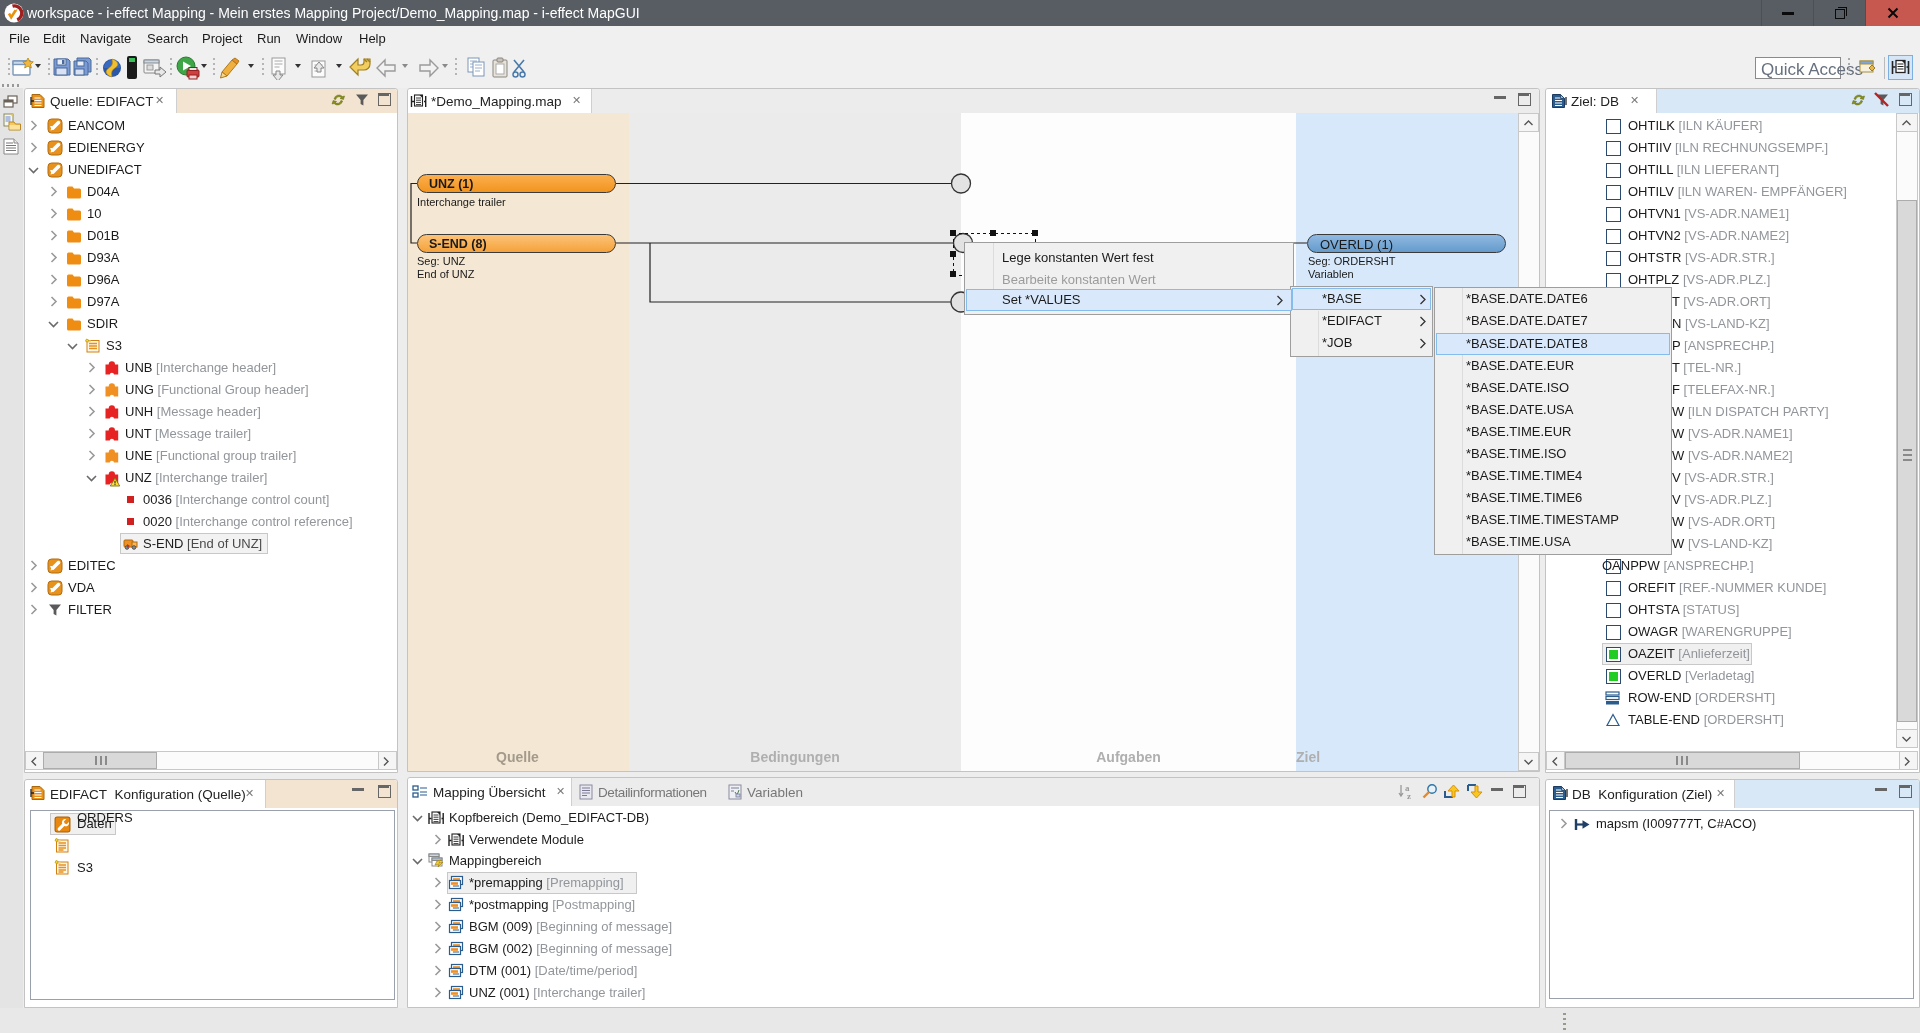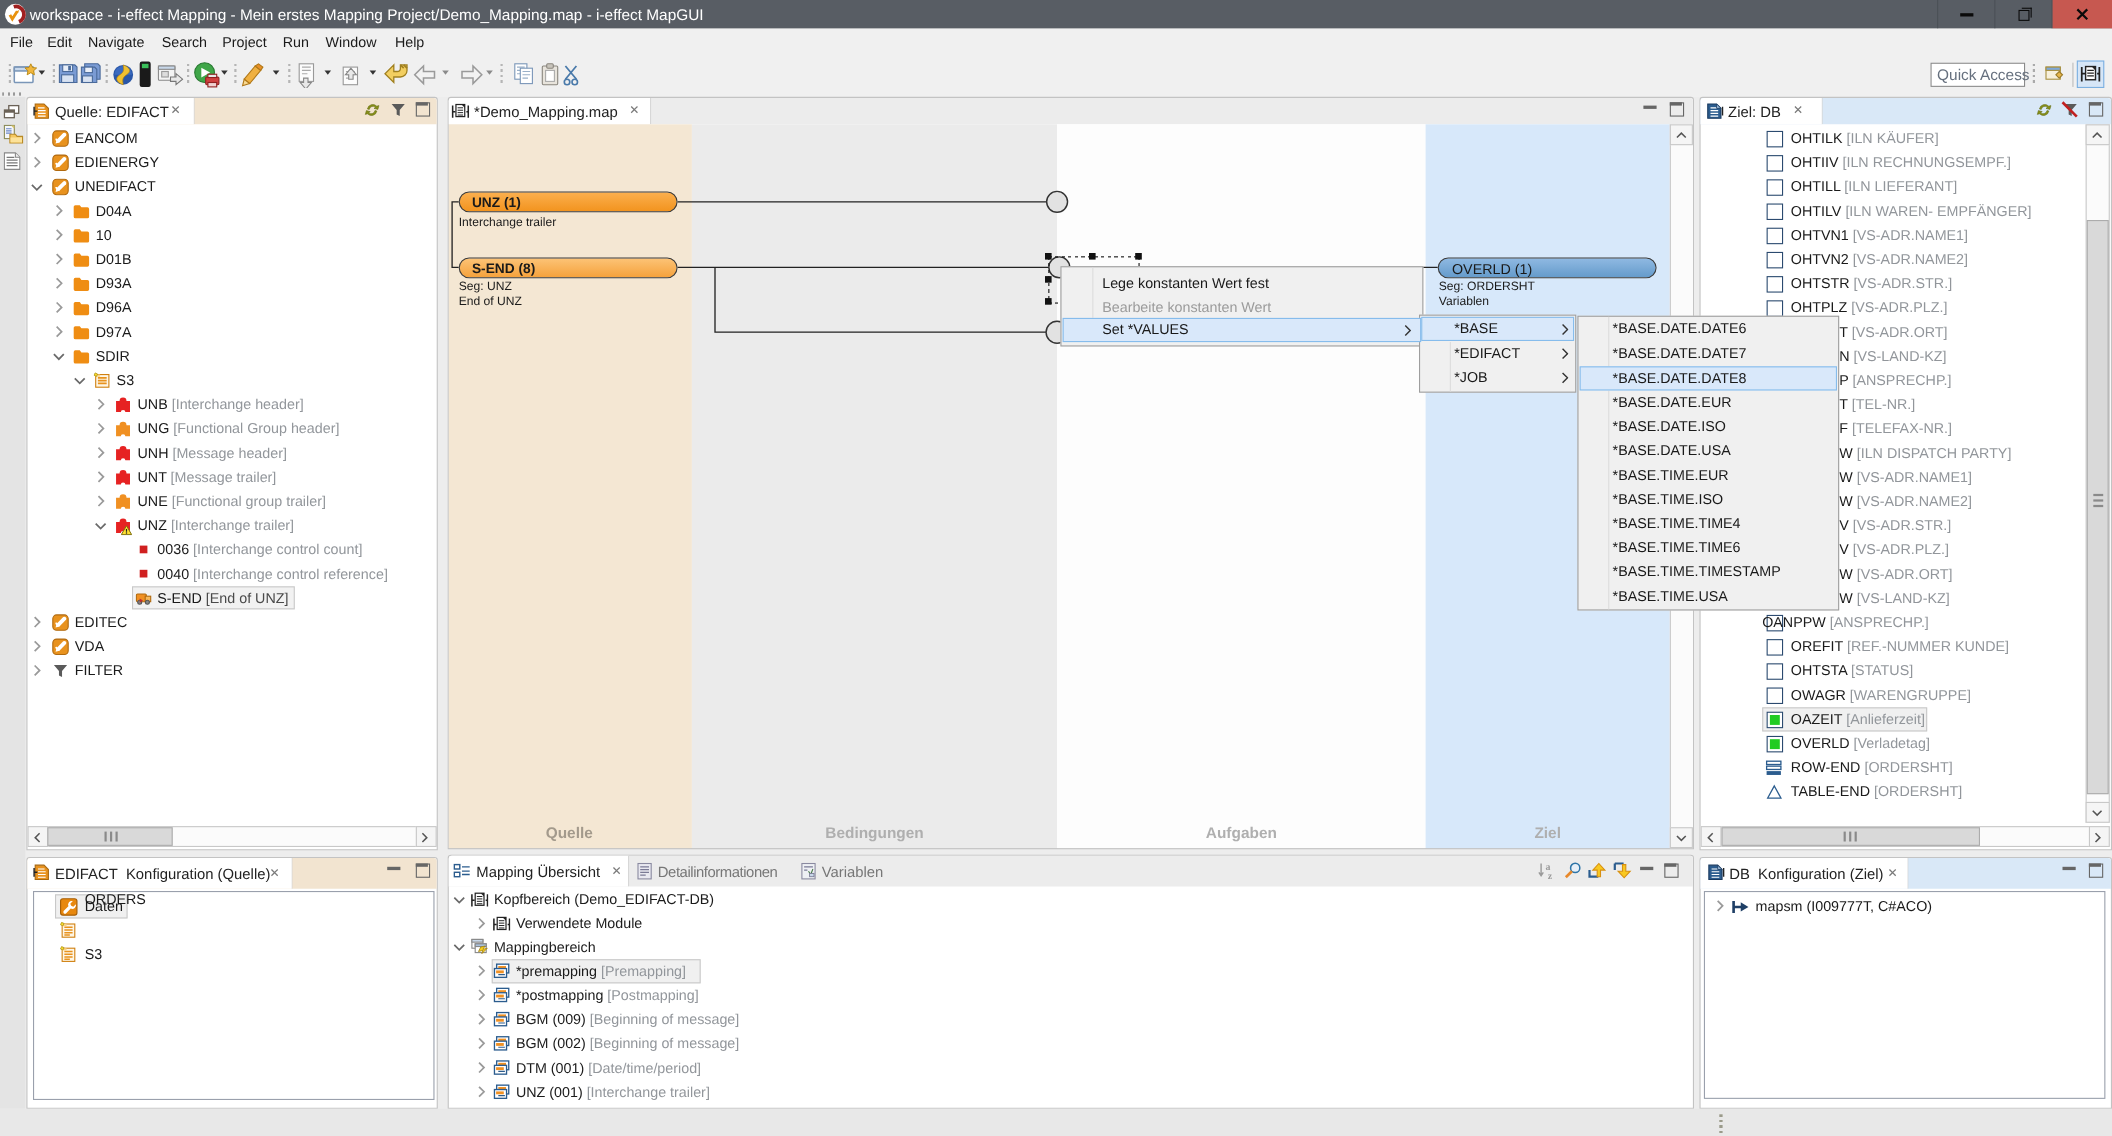--- a/index.html
+++ b/index.html
@@ -134,21 +134,21 @@
  <rect x="7" y="8" width="8" height="10" fill="#fff" stroke="#aaa"></rect>
 </svg>
 <svg class="a" style="left:510px;top:56px" width="24" height="24" viewBox="0 0 24 24">
  <path d="M4 4 l10 12 M14 4 L4 16" stroke="#4a7aaa" stroke-width="1.6"></path>
  <circle cx="5.5" cy="18.5" r="2.5" fill="none" stroke="#4a7aaa" stroke-width="1.5"></circle>
  <circle cx="12.5" cy="18.5" r="2.5" fill="none" stroke="#4a7aaa" stroke-width="1.5"></circle>
 </svg>
 </div>
 
 <div class="a" style="left:1755px;top:57px;width:86px;height:22px;background:#fff;border:1px solid #8a8a8a;box-sizing:border-box"></div>
-<div class="a nw" style="left:1761px;top:60px;font-size:14px;color:#66707E">Quick Access</div>
+<div class="a nw" style="left:1761px;top:60px;font-size:17px;color:#66707E">Quick Access</div>
 <div class="a" style="left:1848px;top:58px;width:2px;height:20px;background:repeating-linear-gradient(#aaa 0 2px,transparent 2px 5px)"></div>
 <svg class="a" style="left:1859px;top:58px" width="20" height="20" viewBox="0 0 20 20">
  <rect x="1" y="3" width="13" height="11" fill="#F7F0DC" stroke="#A89040"></rect>
  <rect x="1" y="3" width="13" height="3" fill="#7FA8D8" stroke="#A89040"></rect>
  <path d="M13 7 l3 3 -3 3 -3 -3z" fill="#E8B64C" stroke="#9a7b2a"></path>
 </svg>
 <div class="a" style="left:1884px;top:57px;width:1px;height:22px;background:#bbb"></div>
 <div class="a" style="left:1888px;top:55px;width:25px;height:25px;background:#D6E6F7;border:1px solid #7CB0E0;box-sizing:border-box"></div>
 <svg class="a" style="left:1891px;top:58px" width="19" height="19" viewBox="0 0 19 19">
  <path d="M1.5 3 v13 M1.5 9 h3 M17.5 3 v13 M17.5 9 h-2" stroke="#222" stroke-width="1.6" fill="none"></path>
@@ -414,21 +414,21 @@
 <svg class="a" style="left:104px;top:470px" width="16" height="16">
       <use href="#s-pzr"></use>
     </svg>
 <svg class="a" style="left:110px;top:477px" width="10" height="10">
       <use href="#s-warn"></use>
     </svg>
 <div class="trow" style="left:125px;top:467px"><span style="color:#1b1b1b">UNZ</span> <span class="g">[Interchange trailer]</span></div>
 <div class="a" style="left:127px;top:496px;width:7px;height:7px;background:#D02020"></div>
 <div class="trow" style="left:143px;top:489px"><span style="color:#1b1b1b">0036</span> <span class="g">[Interchange control count]</span></div>
 <div class="a" style="left:127px;top:518px;width:7px;height:7px;background:#D02020"></div>
-<div class="trow" style="left:143px;top:511px"><span style="color:#1b1b1b">0040</span> <span class="g">[Interchange control reference]</span></div>
+<div class="trow" style="left:143px;top:511px"><span style="color:#1b1b1b">0020</span> <span class="g">[Interchange control reference]</span></div>
 <div class="a" style="left:120px;top:533px;width:148px;height:21px;background:#F2F2F2;border:1px solid #C8C8C8;box-sizing:border-box"></div>
 <svg class="a" style="left:123px;top:536px" width="16" height="16">
       <use href="#s-send"></use>
     </svg>
 <div class="trow" style="left:143px;top:533px"><span style="color:#1b1b1b">S-END</span> <span style="color:#4a4a4a">[End of UNZ]</span></div>
 <svg class="a" style="left:30px;top:560px" width="8" height="12">
       <use href="#s-chevr"></use>
     </svg>
 <svg class="a" style="left:47px;top:558px" width="16" height="16">
       <use href="#s-map"></use>
@@ -474,21 +474,21 @@
     </svg>
 <div class="a nw" style="left:431px;top:94px;font-size:13.5px;color:#222">*Demo_Mapping.map</div>
 <div class="a x" style="left:572px;top:94px">✕</div>
 <div class="a" style="left:408px;top:113px;width:221px;height:658px;background:#F4E7D3"></div>
 <div class="a" style="left:629px;top:113px;width:332px;height:658px;background:#EBEBEB"></div>
 <div class="a" style="left:961px;top:113px;width:335px;height:658px;background:#FDFDFD"></div>
 <div class="a" style="left:1296px;top:113px;width:222px;height:658px;background:#D7E8FA"></div>
 <div class="a nw" style="left:407px;top:749px;width:221px;text-align:center;font-size:14px;font-weight:700;color:#A39A8C">Quelle</div>
 <div class="a nw" style="left:629px;top:749px;width:332px;text-align:center;font-size:14px;font-weight:700;color:#AFAFAF">Bedingungen</div>
 <div class="a nw" style="left:961px;top:749px;width:335px;text-align:center;font-size:14px;font-weight:700;color:#AFAFAF">Aufgaben</div>
-<div class="a nw" style="left:1296px;top:749px;width:222px;text-align:center;font-size:14px;font-weight:700;color:#AFAFAF">Ziel</div>
+<div class="a nw" style="left:1296px;top:749px;width:222px;font-size:14px;font-weight:700;color:#AFAFAF">Ziel</div>
 <svg class="a" style="left:407px;top:113px" width="1133" height="659" viewBox="0 0 1133 659">
 <path d="M10 70.5 H4 V130 H10" fill="none" stroke="#222" stroke-width="1.2"></path>
 <path d="M209 70.5 H545" stroke="#222" stroke-width="1.2"></path>
 <path d="M209 130 H900" stroke="#222" stroke-width="1.2"></path>
 <path d="M243 130 V189 H544" fill="none" stroke="#222" stroke-width="1.2"></path>
 <circle cx="554" cy="70.5" r="9.5" fill="#E2E2E2" stroke="#333" stroke-width="1.3"></circle>
 <circle cx="556" cy="130" r="9.5" fill="#E2E2E2" stroke="#333" stroke-width="1.3"></circle>
 <circle cx="554" cy="189" r="10" fill="#E2E2E2" stroke="#333" stroke-width="1.3"></circle>
 </svg>
 <div style="border-radius:9.5px;height:19px;width:199px;box-sizing:border-box;border:1.6px solid #3a3a3a;position:absolute;left:417px;top:174px;background:linear-gradient(#FBAF4E,#F2941F)"></div>

